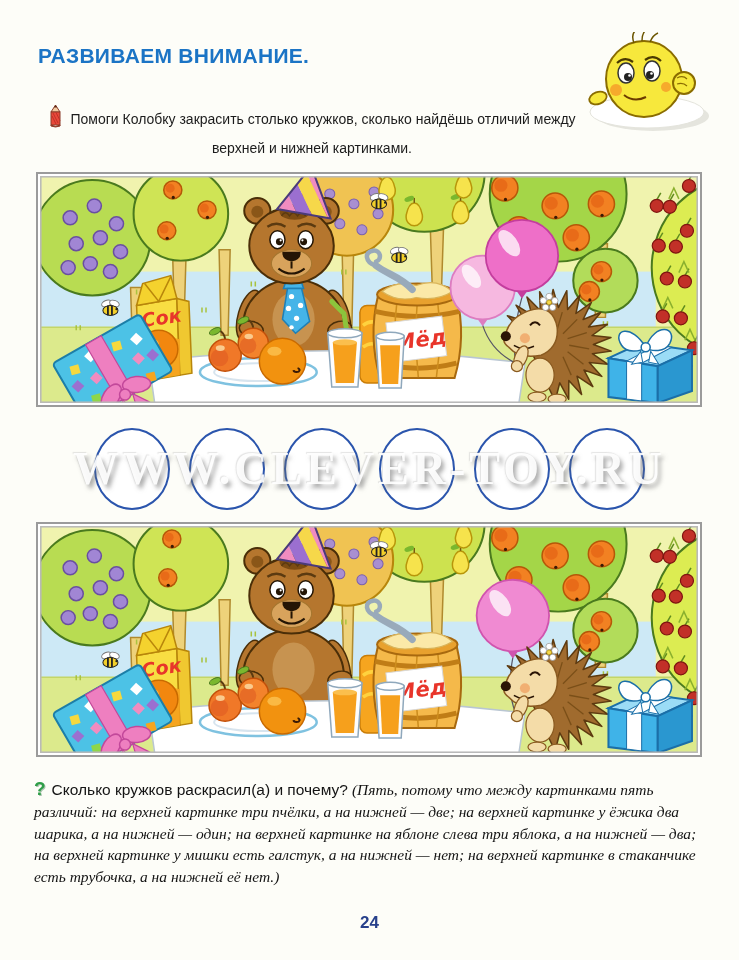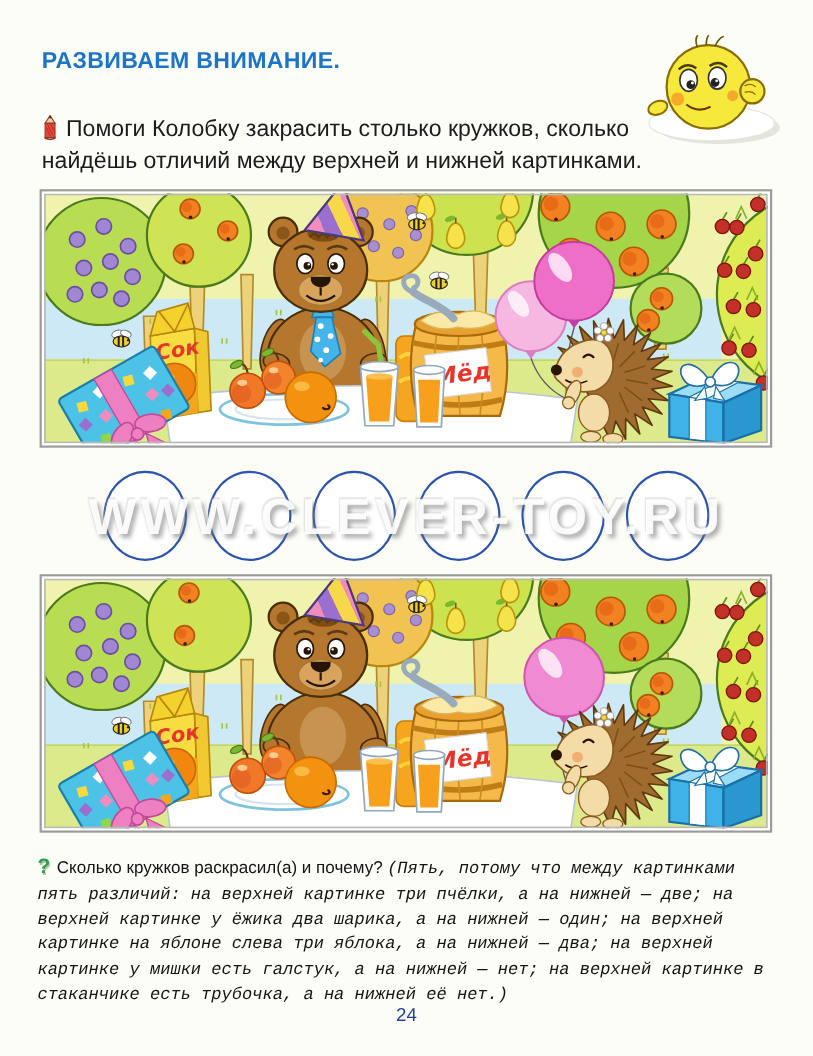--- a/index.html
+++ b/index.html
@@ -2,44 +2,44 @@
 <html style="--title-blue: #1b74c5; --circle-stroke: #2b55ad; --page-number-blue: #27408b; --question-green: #2f9e48; --label-red: #e8352a; --frame-gray: #9b9b9b;"><head>
 <meta charset="utf-8">
 <style>
   html,body{margin:0;padding:0;background:#ffffff;}
   .page{position:relative;width:739px;height:960px;background:#fdfdf8;overflow:hidden;
         font-family:"Liberation Sans",sans-serif;}
   .title{position:absolute;left:38px;top:42px;color:var(--title-blue,#1b74c5);
          font-size:21px;font-weight:bold;line-height:28px;letter-spacing:.3px;}
   .kolobok{position:absolute;right:22px;top:32px;width:136px;height:104px;}
   .instruction{position:absolute;left:38px;top:104px;width:548px;margin:0;
-               font-size:21px;line-height:25px;color:#1c1c1c;}
+               font-size:14px;line-height:25px;color:#1c1c1c;text-align:center;}
   .pencil{display:inline-block;vertical-align:-4px;margin-right:7px;}
   .picture{position:absolute;left:36px;width:666px;height:235px;box-sizing:border-box;
            border:2px solid var(--frame-gray,#9b9b9b);background:#fff;padding:2px;}
   #picture-top{top:172px;}
   #picture-bottom{top:522px;}
   .picture svg{display:block;width:100%;height:100%;}
   .circles-band{position:absolute;left:0;top:420px;width:739px;height:100px;}
   .circles{display:flex;justify-content:center;gap:19px;padding-top:8px;}
   .circle{width:72px;height:78px;border-radius:50%;background:#fff;
           border:2px solid var(--circle-stroke,#2b55ad);}
   .watermark{position:absolute;left:0;top:22px;width:100%;text-align:center;
-             font-family:Liberation Sans, sans-serif;font-weight:bold;font-size:46px;
+             font-family:Liberation Serif, serif;font-weight:bold;font-size:46px;
              letter-spacing:4px;color:rgba(255,255,255,.92);
              text-shadow:3px 4px 4px rgba(110,110,110,.55),-1px -1px 1px rgba(170,170,170,.3);
              pointer-events:none;}
   .question{position:absolute;left:34px;top:778px;width:678px;margin:0;
             font-size:15.5px;line-height:21.8px;color:#141414;}
   .q-mark{color:var(--question-green,#2f9e48);font-weight:bold;font-size:19px;
           margin-right:6px;text-shadow:1px 1px 0 rgba(20,90,40,.35);}
   .q-prompt{font-weight:normal;text-align:center;}
-  .q-answer{font-style:italic;font-family:Liberation Mono, monospace;margin-left:4px;}
+  .q-answer{font-style:italic;font-family:Liberation Serif, serif;margin-left:4px;}
   .page-number{position:absolute;left:0;top:913px;width:100%;text-align:center;
-               color:var(--page-number-blue,#27408b);font-size:17px;font-weight:normal;}
+               color:var(--page-number-blue,#27408b);font-size:17px;font-weight:bold;}
 </style>
 </head>
 <body>
 
 <div class="page">
 
   <div class="title">
     <div>РАЗВИВАЕМ ВНИМАНИЕ.</div>
   </div>
 

